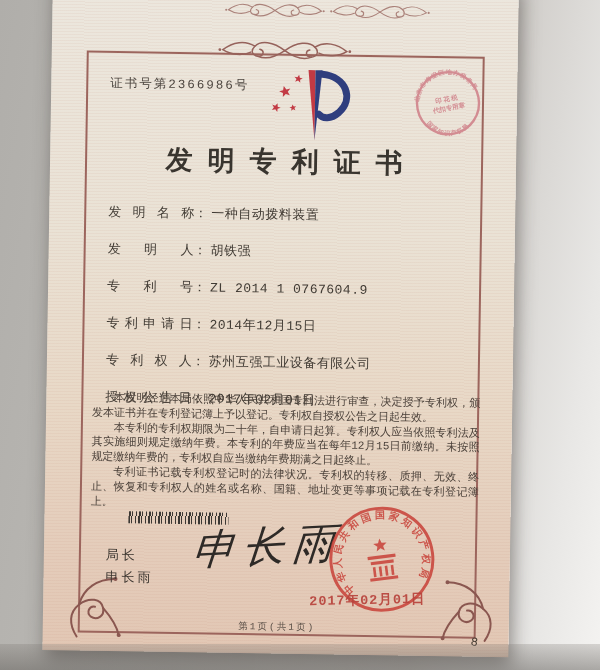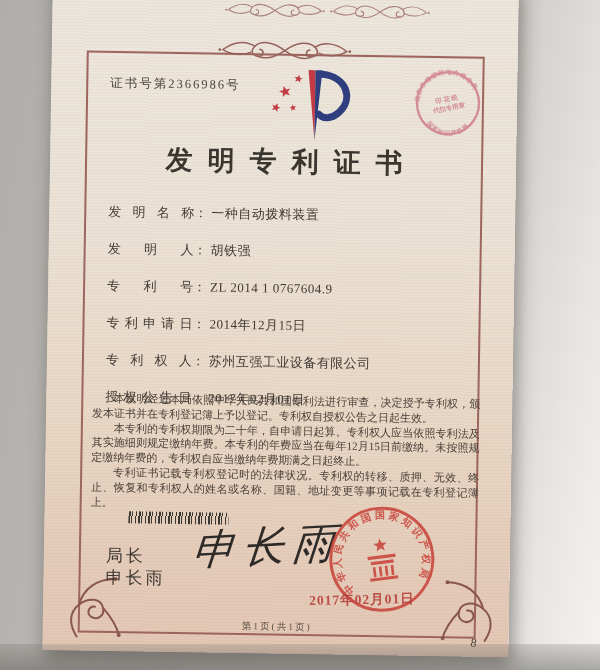--- a/index.html
+++ b/index.html
@@ -1,21 +1,21 @@
 <!DOCTYPE html>
 <html><head>
 <meta charset="utf-8">
 <style>
   html,body{margin:0;padding:0;}
   body{
     width:600px;height:670px;overflow:hidden;position:relative;
     font-family:"Liberation Serif","DejaVu Serif",serif;
     background:linear-gradient(100deg,#b0aeaa 0%,#bdbbb7 40%,#cfccc8 72%,#e8e7e5 90%,#f4f3f1 100%);
   }
-  .photo{position:absolute;inset:0;}
+  .photo{position:absolute;inset:0;font-family:Liberation Mono, monospace;}
   .photo::after{ 
     content:"";position:absolute;left:0;right:0;bottom:0;height:26px;
     background:linear-gradient(180deg,rgba(120,115,110,.25),rgba(95,92,88,.5));
   }
   .paper{
     position:absolute;left:53px;top:-26px;width:466px;height:676px;
     transform:rotate(0.9deg);transform-origin:0 0;
     background:linear-gradient(180deg,#ece7de 0%,#eae2d5 38%,#e8d8c6 64%,#e4ccba 86%,#e2c7b4 100%);
     box-shadow:3px 9px 18px rgba(55,50,45,.5);
   }
@@ -50,21 +50,21 @@
   .fval{letter-spacing:.5px;}
   .bodytext{
     position:absolute;left:46px;top:416px;width:388px;
     font-size:11px;line-height:14.8px;color:#4a4039;text-align:justify;
   }
   .bodytext p{margin:0;text-indent:2em;}
   .barcode{
     position:absolute;left:84px;top:536px;width:100px;height:12px;
     background:repeating-linear-gradient(90deg,#3b3733 0 2px,transparent 2px 3px,#3b3733 3px 4px,transparent 4px 7px,#3b3733 7px 8px,transparent 8px 10px);
   }
-  .signer{position:absolute;left:62px;top:570px;font-size:17px;color:#3c3630;letter-spacing:3px;line-height:22px;}
+  .signer{position:absolute;left:62px;top:570px;font-size:13px;color:#3c3630;letter-spacing:3px;line-height:22px;}
   .signature{
     position:absolute;left:148px;top:540px;width:190px;height:70px;
     font-size:42px;color:#2e2a27;font-style:italic;letter-spacing:8px;white-space:nowrap;
     transform:rotate(-4deg) skewX(-8deg);
   }
   .office-seal{position:absolute;left:283px;top:525px;width:110px;height:110px;opacity:.88;transform:rotate(-8deg);}
   .seal-date{
     position:absolute;left:266px;top:612px;font-size:13.5px;color:#b8433c;font-weight:bold;
     letter-spacing:1px;transform:rotate(-2deg);opacity:.92;white-space:nowrap;
   }

